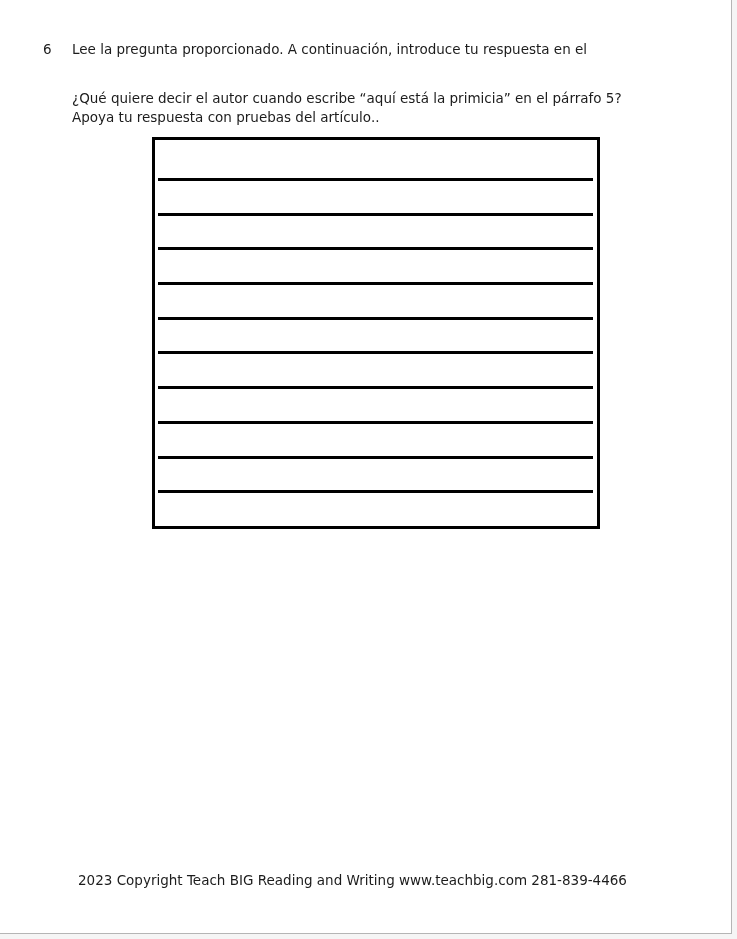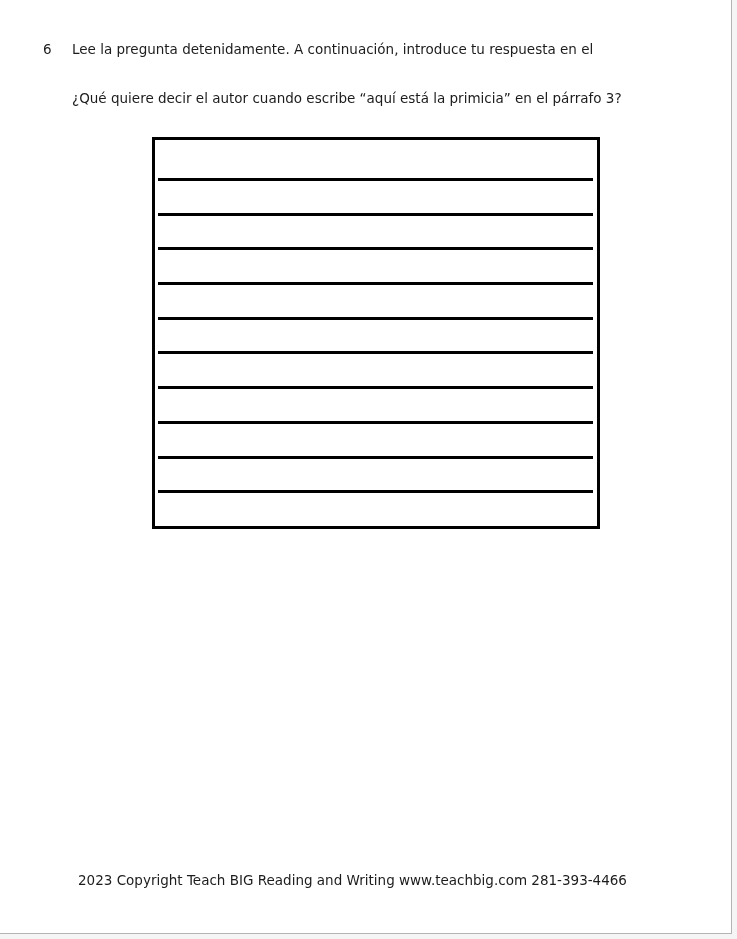--- a/index.html
+++ b/index.html
@@ -60,36 +60,37 @@
   }
 </style>
 </head>
 <body>
 
 <div class="page">
 
   <div class="question-row">
     <div class="qnum">6</div>
     <div>
-      <div class="tline">Lee la pregunta detenidamente. A continuación, introduce tu respuesta en el</div>
+      <div class="tline">Lee la pregunta proporcionado. A continuación, introduce tu respuesta en el</div>
     </div>
   </div>
 
   <div class="question-prompt">
-    <div class="tline">¿Qué quiere decir el autor cuando escribe “aquí está la primicia” en el párrafo 3?</div>
+    <div class="tline">¿Qué quiere decir el autor cuando escribe “aquí está la primicia” en el párrafo 5?</div>
+    <div class="tline">Apoya tu respuesta con pruebas del artículo..</div>
   </div>
 
   <div class="answer-box">
       <div class="answer-line"></div>
       <div class="answer-line"></div>
       <div class="answer-line"></div>
       <div class="answer-line"></div>
       <div class="answer-line"></div>
       <div class="answer-line"></div>
       <div class="answer-line"></div>
       <div class="answer-line"></div>
       <div class="answer-line"></div>
       <div class="answer-line"></div>
     </div>
 
-  <div class="footer">2023 Copyright Teach BIG Reading and Writing www.teachbig.com 281-393-4466</div>
+  <div class="footer">2023 Copyright Teach BIG Reading and Writing www.teachbig.com 281-839-4466</div>
 
 </div>
 
 </body></html>

